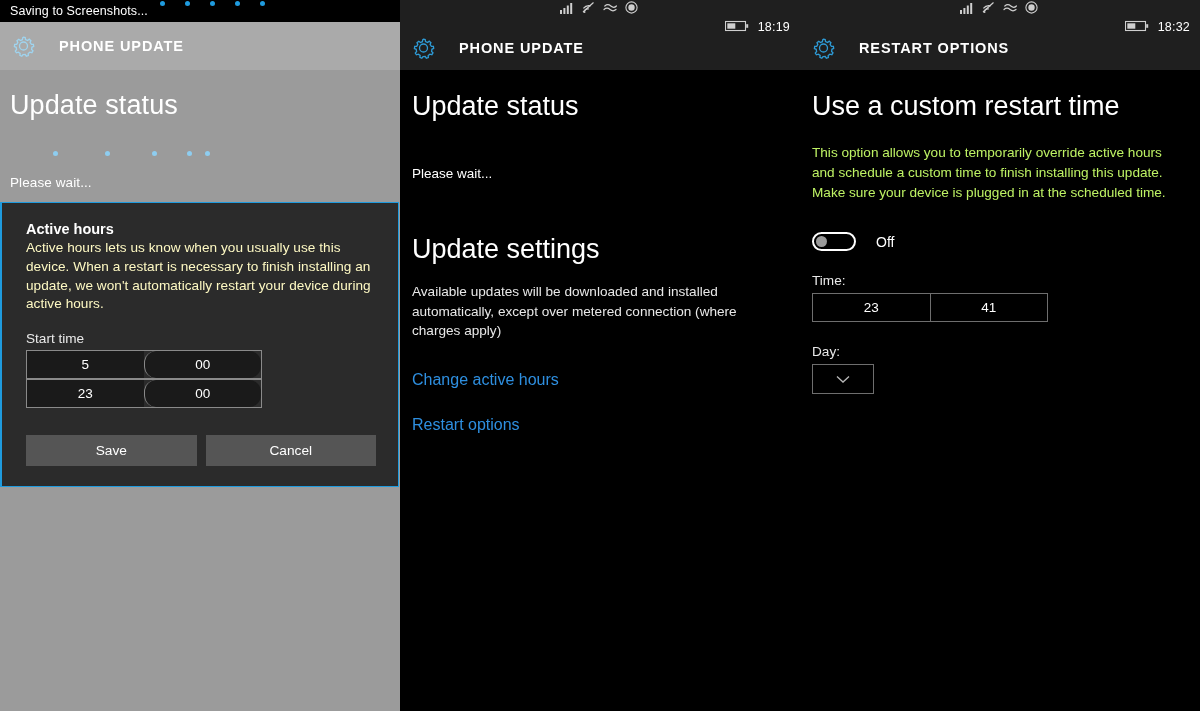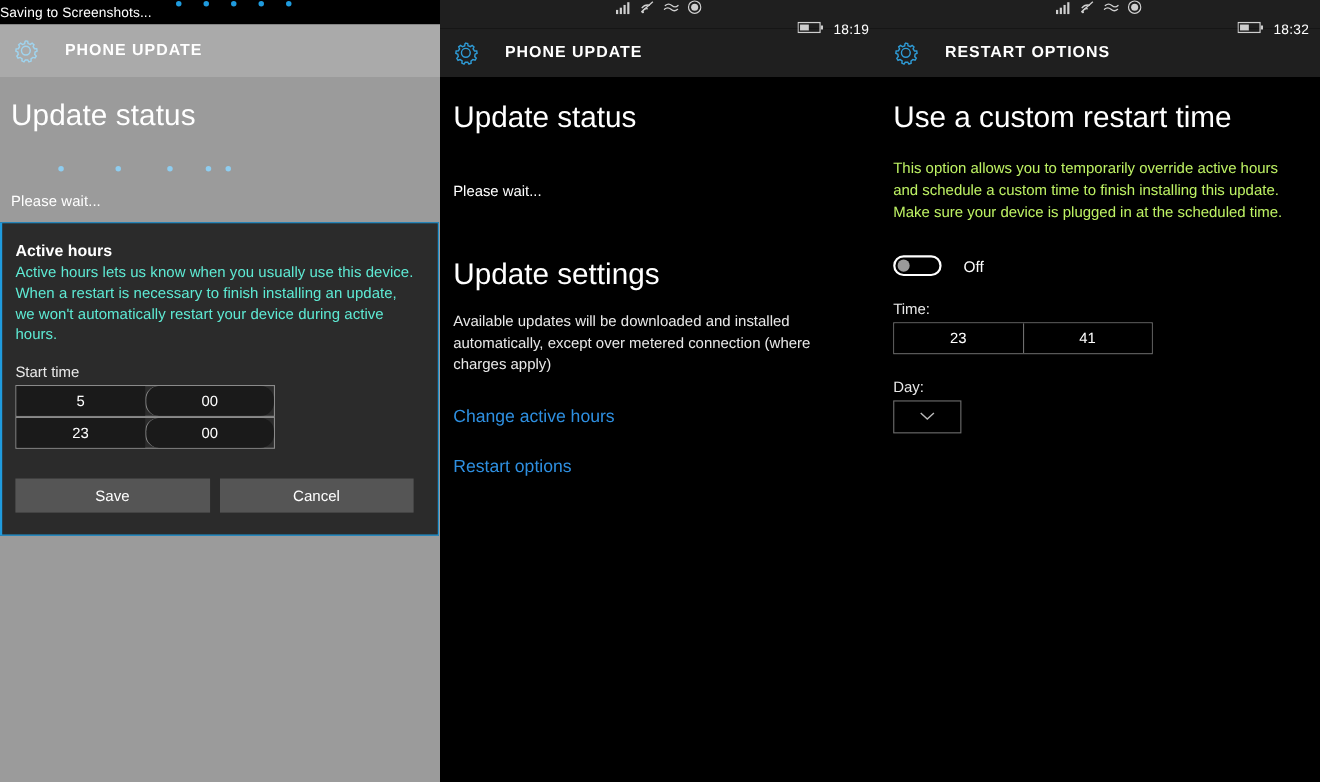--- a/index.html
+++ b/index.html
@@ -9,21 +9,21 @@
     font-family: "Liberation Sans", sans-serif;
     overflow: hidden;
   }
   .screen { position: relative; width: 1200px; height: 711px; display: flex; }
 
   
   .panel { position: relative; width: 400px; height: 711px; overflow: hidden; }
   .p1 { background: #9b9b9b; }
   .p1-toast {
     position: relative; height: 22px; background: #000;
-    display: flex; align-items: center; 
+    display: flex; align-items: center; padding-left: 10px;
   }
   .p1-toast .toast-text {
     color: #ffffff; font-size: 12.5px; letter-spacing: .1px;
   }
   .toast-dots {
     position: absolute; top: 1px; left: 160px;
     display: flex; gap: 20px;
   }
   .toast-dots i {
     display: block; width: 5px; height: 5px; border-radius: 50%;
@@ -52,27 +52,27 @@
     font-size: 13.5px; color: #ffffff; margin-top: 2px;
     letter-spacing: .1px;
   }
 
   
   .dialog {
     position: absolute; left: 0; top: 202px; width: 399px;
     background: #2b2b2b;
     border: 1px solid #1f9bde;
     border-left: 2px solid #1f9bde;
-    padding: 18px 22px 20px 12px;
+    padding: 18px 22px 20px 24px;
   }
   .dlg-title {
     font-size: 14.5px; font-weight: 700; color: #ffffff; margin-bottom: 2px;
   }
   .dlg-desc {
-    font-size: 13.6px; color: #5eead4; line-height: 1.38; letter-spacing: .05px;
+    font-size: 13.6px; color: #fef9c3; line-height: 1.38; letter-spacing: .05px;
   }
   .field-label {
     font-size: 13.6px; color: #eaeaea; margin: 17px 0 4px;
   }
   .time-row { display: flex; width: 236px; border: 1px solid #8a8a8a; }
   .time-cell {
     flex: 1; height: 27px; background: #1a1a1a;
     display: flex; align-items: center; justify-content: center;
     font-size: 13.5px; color: #ffffff;
   }

